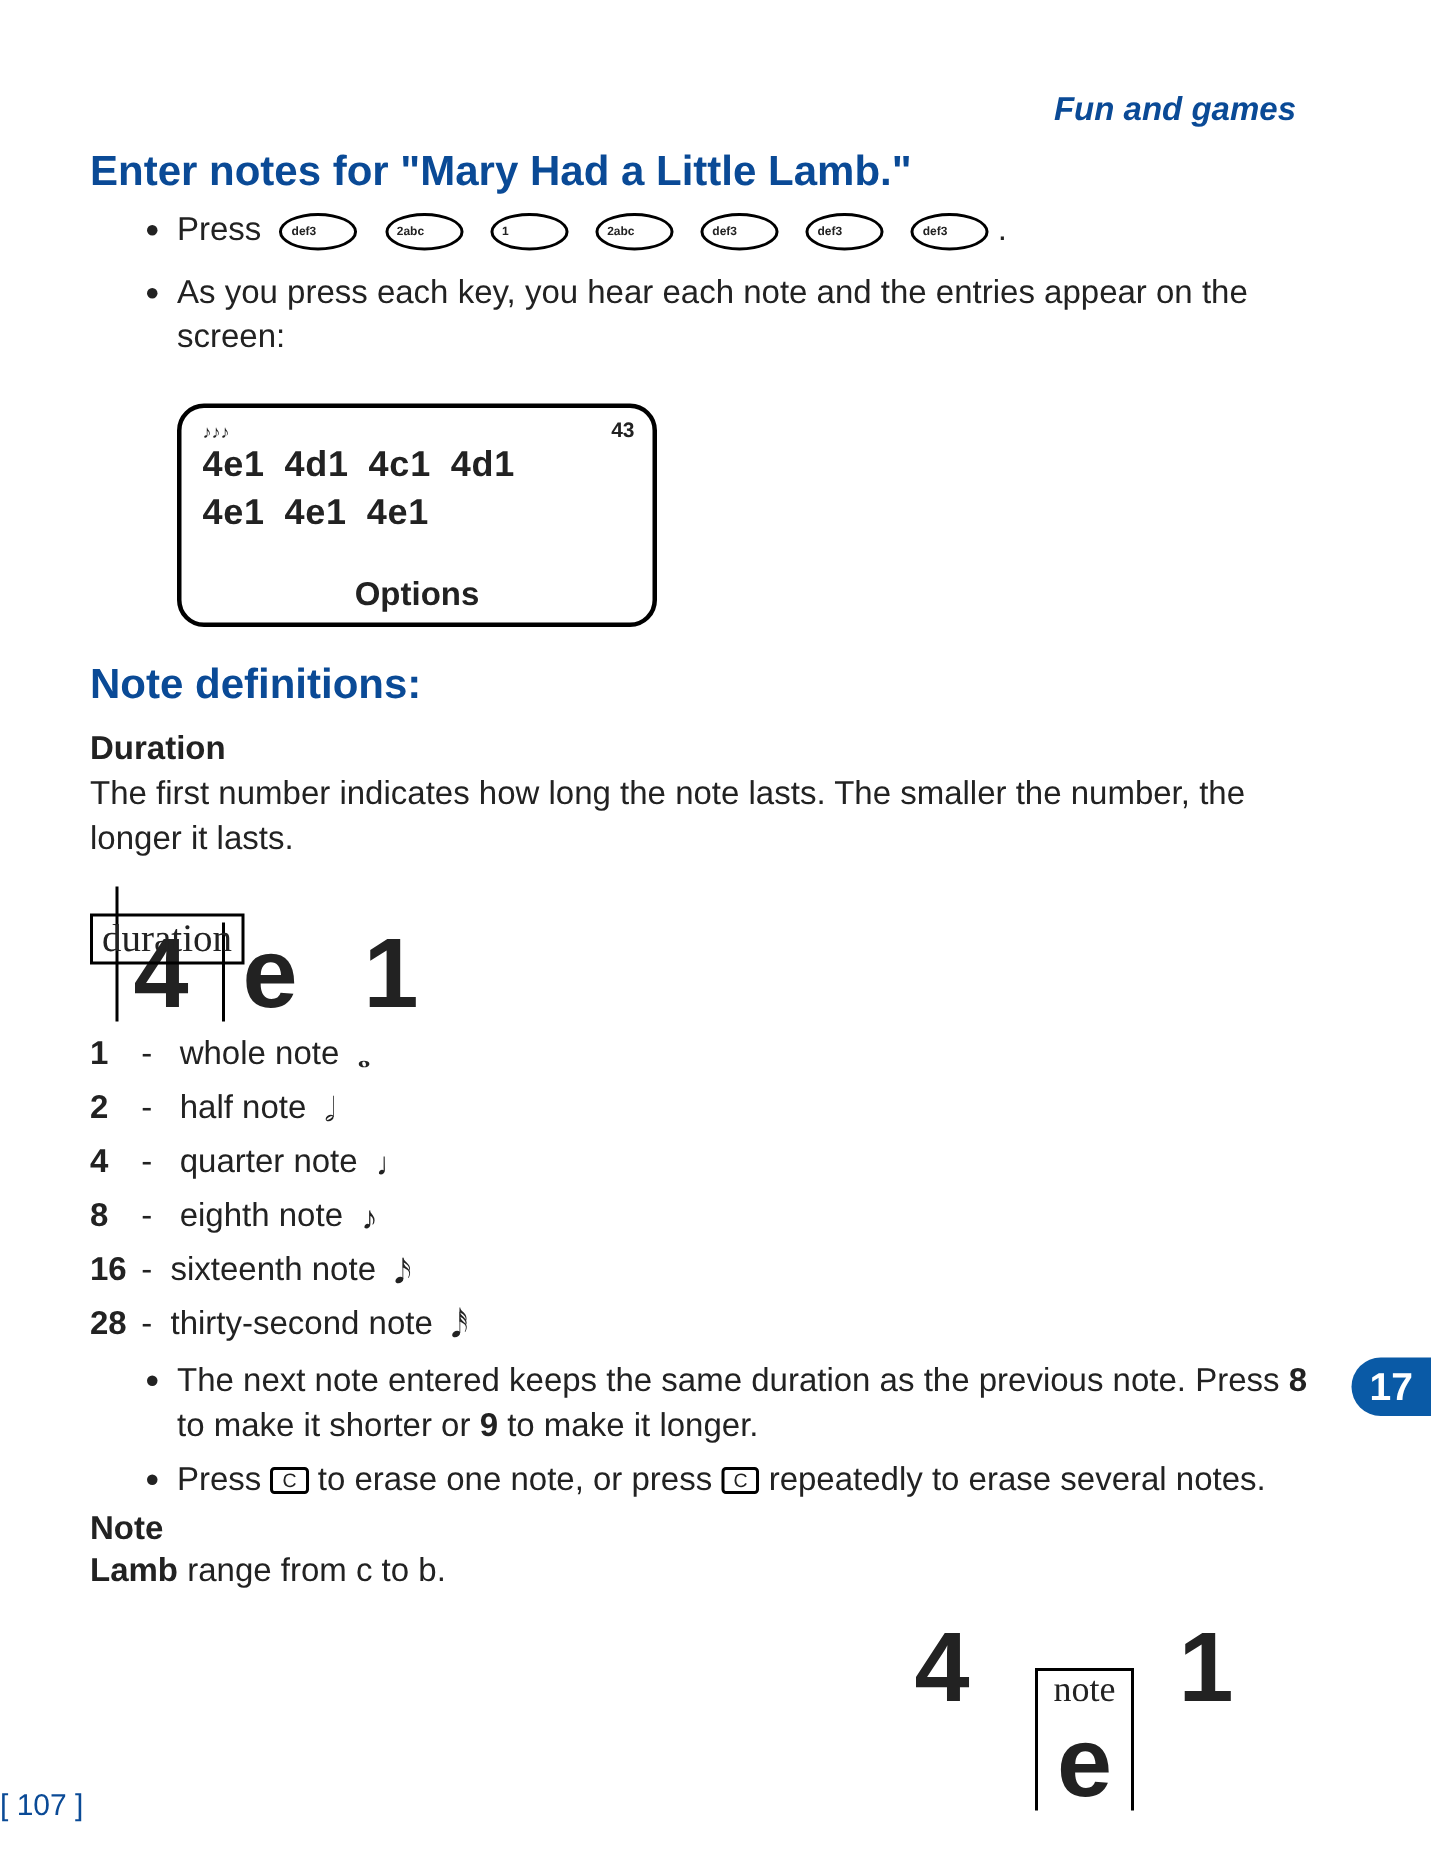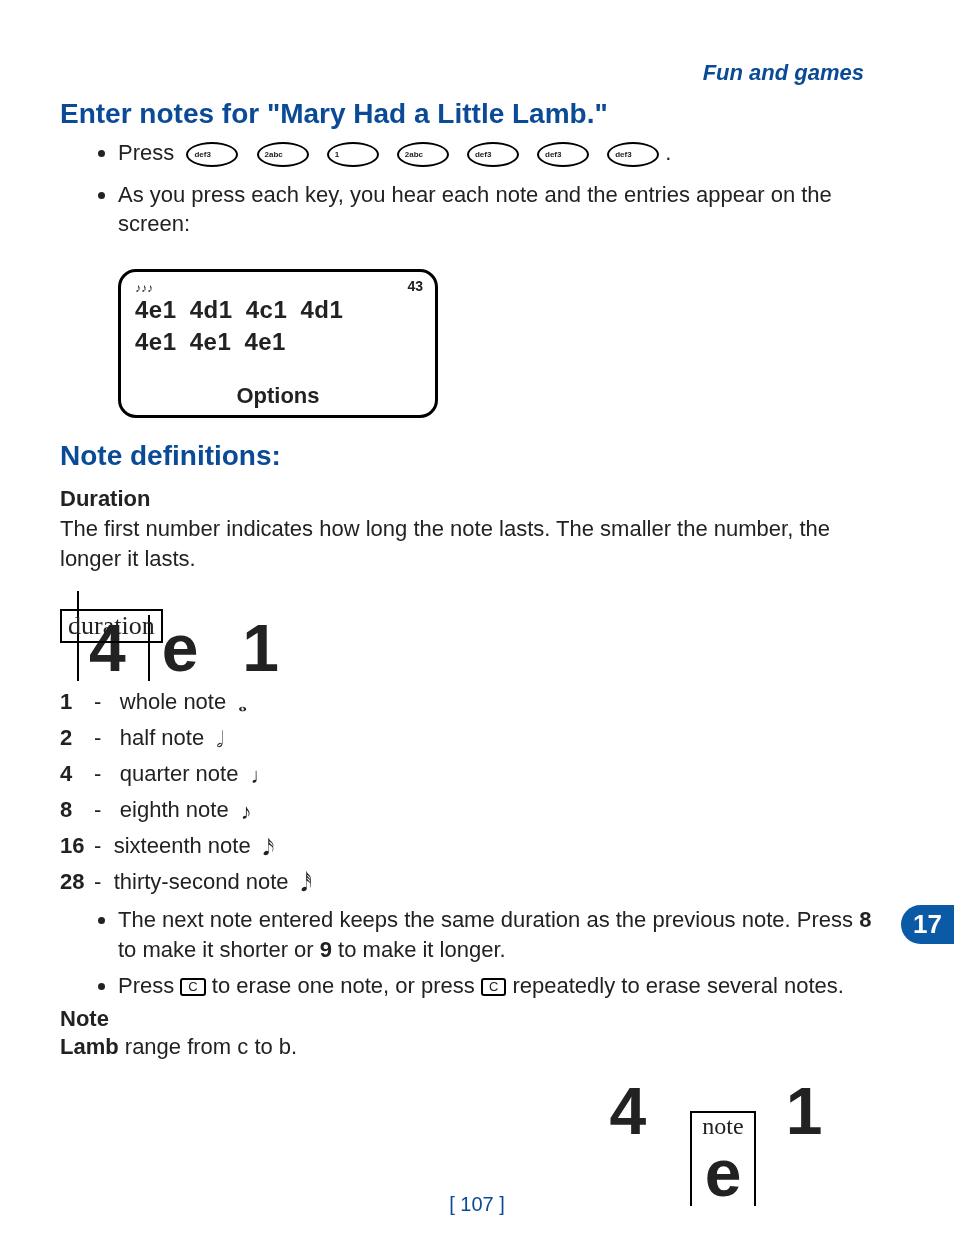--- a/index.html
+++ b/index.html
@@ -142,21 +142,20 @@
     border-left: 2px solid #000;
     border-right: 2px solid #000;
     padding: 24px 10px 0 10px;
     margin-top: -20px;
   }
   .page-num {
     position: absolute;
     bottom: 32px;
     left: 0;
     right: 0;
-    text-align: center;
     color: #0a4a96;
     font-size: 20px;
   }
   .chapter-tab {
     position: absolute;
     right: 0;
     top: 905px;
     background: #0a5aa6;
     color: #fff;
     font-size: 26px;

